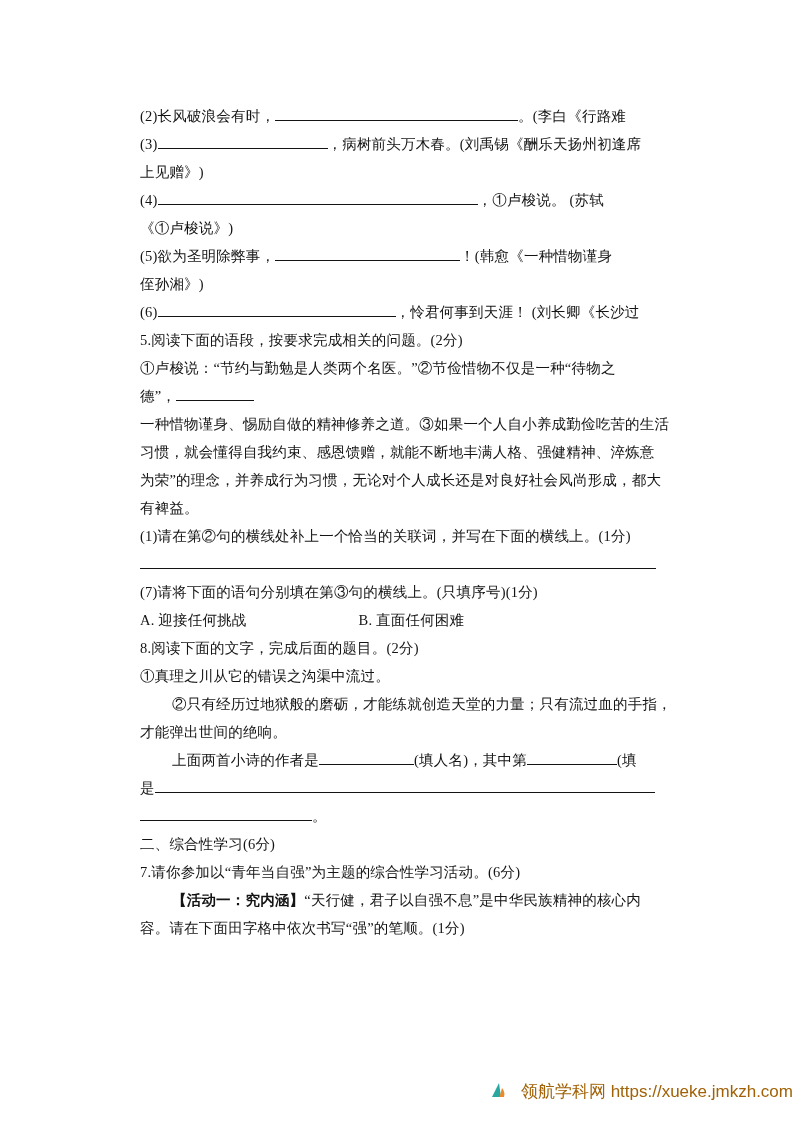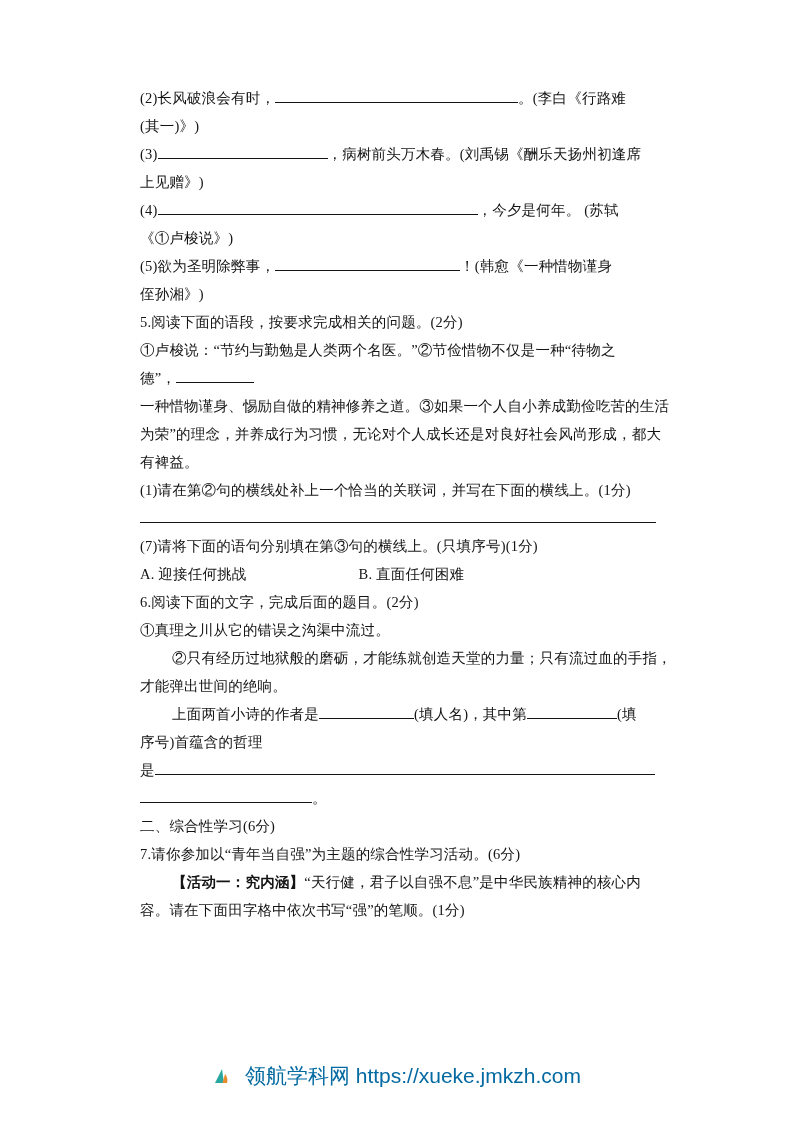--- a/index.html
+++ b/index.html
@@ -4,21 +4,21 @@
 <style>
   * { margin:0; padding:0; box-sizing:border-box; }
   html,body { width:793px; height:1121px; }
   body {
     background:#ffffff;
     font-family:"Liberation Serif", serif;
     color:#141414;
     position:relative;
     overflow:hidden;
   }
-  .page { position:absolute; inset:0; background:#ffffff; }
+  .page { position:absolute; inset:0; background:#ffffff;margin-top:18px; }
   .content {
     position:absolute;
     left:140px;
     top:84px;
     width:522px;
   }
   .line {
     height:28px;
     line-height:28px;
     font-size:14.5px;
@@ -30,57 +30,57 @@
     height:14px;
     border-bottom:1.2px solid #141414;
     vertical-align:baseline;
   }
   .gap { display:inline-block; height:1px; }
   .bold { font-weight:bold; font-family:Liberation Mono, monospace; }
   .watermark {
     position:absolute;
     left:0; right:0;
     top:1062px;
-    text-align:center;
-    color:#0369a1;
-    font-size:21px;
+    text-align:right;
+    color:#a16207;
+    font-size:17px;
     font-family:"Liberation Sans", sans-serif;
   }
   .watermark .wm-logo { vertical-align:-4px; margin-right:7px; }
 </style>
 </head>
 <body>
 
 <div class="page">
 
   <div class="content">
       <div class="line"><span>(2)长风破浪会有时，</span><span class="blank" style="width: 243px;"></span><span>。(李白《行路难</span></div>
-      <div class="line"><span>(其一)》)</span></div>
       <div class="line"><span>(3)</span><span class="blank" style="width: 170px;"></span><span>，病树前头万木春。(刘禹锡《酬乐天扬州初逢席</span></div>
       <div class="line"><span>上见赠》)</span></div>
-      <div class="line"><span>(4)</span><span class="blank" style="width: 320px;"></span><span>，今夕是何年。 (苏轼</span></div>
+      <div class="line"><span>(4)</span><span class="blank" style="width: 320px;"></span><span>，①卢梭说。 (苏轼</span></div>
       <div class="line"><span>《①卢梭说》)</span></div>
       <div class="line"><span>(5)欲为圣明除弊事，</span><span class="blank" style="width: 185px;"></span><span>！(韩愈《一种惜物谨身</span></div>
       <div class="line"><span>侄孙湘》)</span></div>
+      <div class="line"><span>(6)</span><span class="blank" style="width: 238px;"></span><span>，怜君何事到天涯！ (刘长卿《长沙过</span></div>
       <div class="line"><span>5.阅读下面的语段，按要求完成相关的问题。(2分)</span></div>
       <div class="line"><span>①卢梭说：“节约与勤勉是人类两个名医。”②节俭惜物不仅是一种“待物之</span></div>
       <div class="line"><span>德”，</span><span class="blank" style="width: 78px;"></span></div>
       <div class="line"><span>一种惜物谨身、惕励自做的精神修养之道。③如果一个人自小养成勤俭吃苦的生活</span></div>
+      <div class="line"><span>习惯，就会懂得自我约束、感恩馈赠，就能不断地丰满人格、强健精神、淬炼意</span></div>
       <div class="line"><span>为荣”的理念，并养成行为习惯，无论对个人成长还是对良好社会风尚形成，都大</span></div>
       <div class="line"><span>有裨益。</span></div>
       <div class="line"><span>(1)请在第②句的横线处补上一个恰当的关联词，并写在下面的横线上。(1分)</span></div>
       <div class="line"><span class="blank" style="width: 516px;"></span></div>
       <div class="line"><span>(7)请将下面的语句分别填在第③句的横线上。(只填序号)(1分)</span></div>
       <div class="line"><span>A. 迎接任何挑战</span><span class="gap" style="width: 112px;"></span><span>B.  直面任何困难</span></div>
-      <div class="line"><span>6.阅读下面的文字，完成后面的题目。(2分)</span></div>
+      <div class="line"><span>8.阅读下面的文字，完成后面的题目。(2分)</span></div>
       <div class="line"><span>①真理之川从它的错误之沟渠中流过。</span></div>
       <div class="line" style="padding-left: 32px;"><span>②只有经历过地狱般的磨砺，才能练就创造天堂的力量；只有流过血的手指，</span></div>
       <div class="line"><span>才能弹出世间的绝响。</span></div>
       <div class="line" style="padding-left: 32px;"><span>上面两首小诗的作者是</span><span class="blank" style="width: 95px;"></span><span>(填人名)，其中第</span><span class="blank" style="width: 90px;"></span><span>(填</span></div>
-      <div class="line"><span>序号)首蕴含的哲理</span></div>
       <div class="line"><span>是</span><span class="blank" style="width: 500px;"></span></div>
       <div class="line"><span class="blank" style="width: 172px;"></span><span>。</span></div>
       <div class="line"><span>二、综合性学习(6分)</span></div>
       <div class="line"><span>7.请你参加以“青年当自强”为主题的综合性学习活动。(6分)</span></div>
       <div class="line" style="padding-left: 32px;"><span class="bold">【活动一：究内涵】</span><span>“天行健，君子以自强不息”是中华民族精神的核心内</span></div>
       <div class="line"><span>容。请在下面田字格中依次书写“强”的笔顺。(1分)</span></div>
     </div>
 
   <div class="watermark">
     <svg class="wm-logo" width="20" height="20" viewBox="0 0 20 20" aria-hidden="true">

